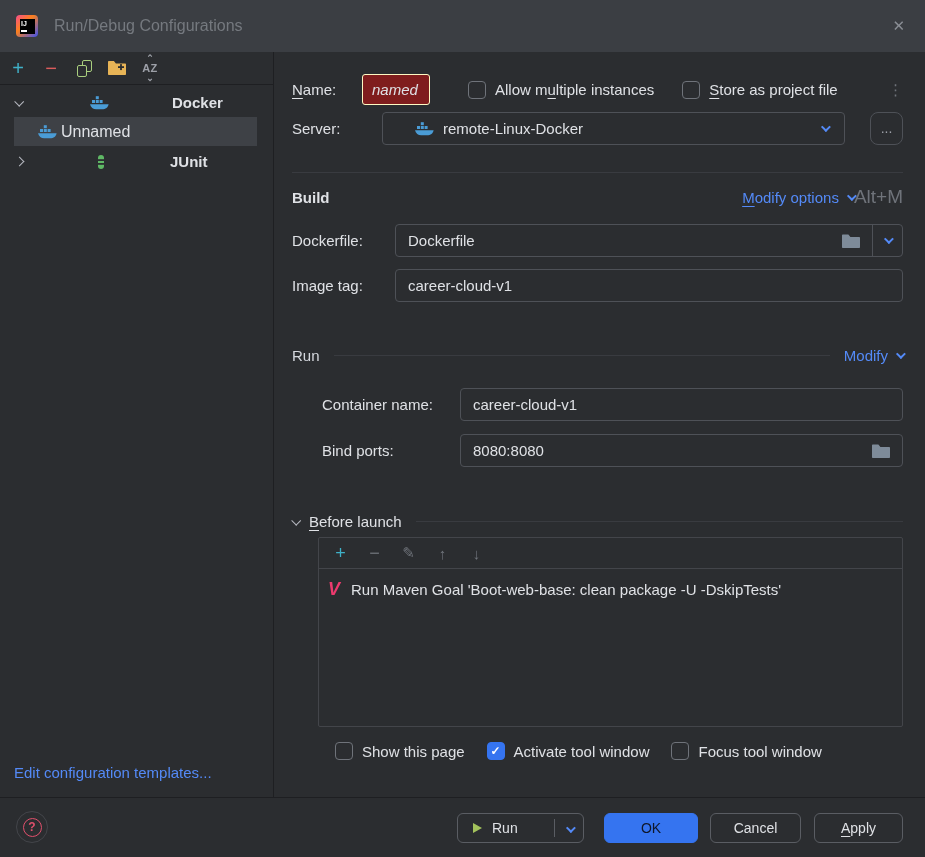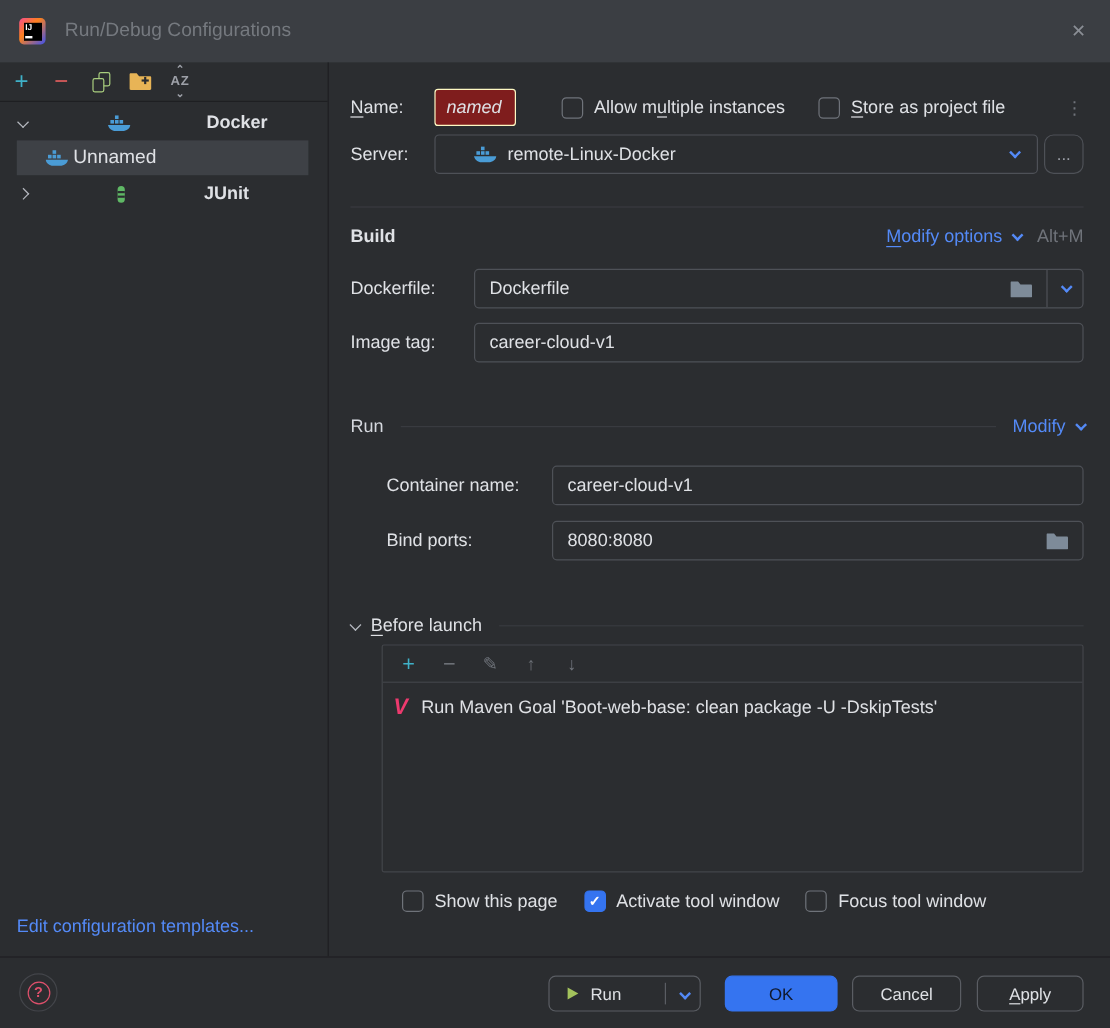--- a/index.html
+++ b/index.html
@@ -179,21 +179,21 @@
     <div class="f-row" style="left:17px;top:22px;height:31px;width:611px;">
       <span class="lbl" style="width:70px;"><span></span><span class="mn">N</span><span>ame:</span></span>
       <input class="name-input" value="named" style="">
       <span class="cb" style="margin-left:38px;"></span>
       <span class="cb-lab"><span>Allow m</span><span class="mn">u</span><span>ltiple instances</span></span>
       <span class="cb" style="margin-left:28px;"></span>
       <span class="cb-lab"><span></span><span class="mn">S</span><span>tore as project file</span></span>
       <span class="kebab">⋮</span>
     </div>
 
-    <div class="f-row" style="left:17px;top:68px;height:16px;width:611px;">
+    <div class="f-row" style="left:17px;top:68px;height:16px;width:611px;gap:20px;">
       <span class="lbl" style="width:70px;">Server:</span>
       <div class="field" style="width:505px;padding-left:32px;">
         <svg width="19" height="15" viewBox="0 0 19 15" style="margin-right:9px;">
           <rect x="2" y="5" width="3" height="3" fill="#4A9CD6"></rect>
             <rect x="5.8" y="5" width="3" height="3" fill="#4A9CD6"></rect>
           <rect x="9.6" y="5" width="3" height="3" fill="#4A9CD6"></rect>
             <rect x="5.8" y="1.2" width="3" height="3" fill="#4A9CD6"></rect>
           <path fill="#4A9CD6" d="M0 9.2h18.6c-.4 3-3 5-6.6 5H6.2c-3.1 0-5.5-2-6.2-5z"></path>
           </svg>
         <span>remote-Linux-Docker</span>
@@ -206,21 +206,21 @@
         </div>
     </div>
 
     <div class="hline" style="position:absolute;left:17px;top:120px;width:611px;"></div>
     <div class="f-row" style="left:17px;top:133px;height:24px;width:611px;">
       <span class="lbl bold">Build</span>
       <span class="link" style="margin-left:auto;">
           <span><span></span><span class="mn">M</span><span>odify options</span></span>
         <span class="chev"></span>
         </span>
-      <span class="grey" style="margin-left:14px;font-size:15px;">Alt+M</span>
+      <span class="grey" style="font-size:19px;">Alt+M</span>
     </div>
 
     <div class="f-row" style="left:17px;top:172px;height:33px;width:611px;justify-content:center;">
       <span class="lbl" style="width:103px;">Dockerfile:</span>
       <div class="field" style="flex:1;padding-right:0;">
         <span>Dockerfile</span>
         <span class="field-end">
           <svg width="18" height="14" viewBox="0 0 18 14">
             <path fill="#7E8B99" d="M1 .5h5.4l2 2.6h8.6c.6 0 1 .4 1 1v8.9c0 .6-.4 1-1 1H1c-.6 0-1-.4-1-1v-11.5c0-.6.4-1 1-1z"></path>
             </svg>

